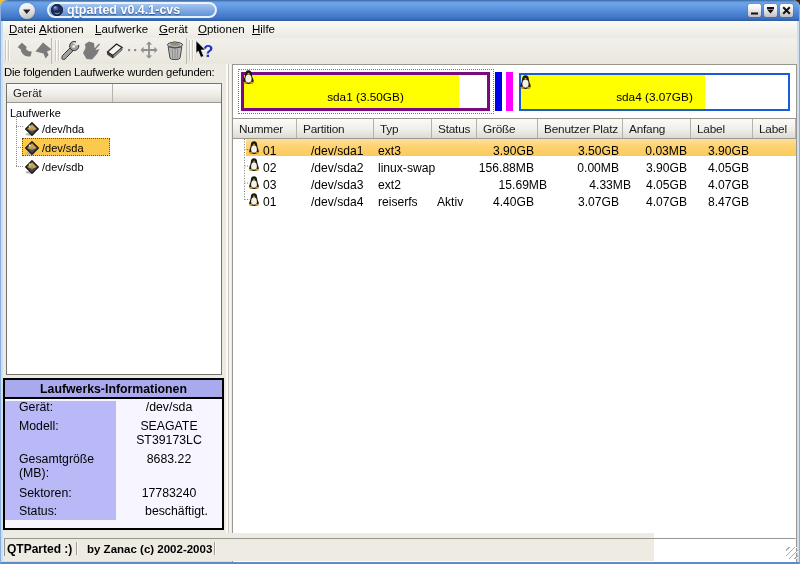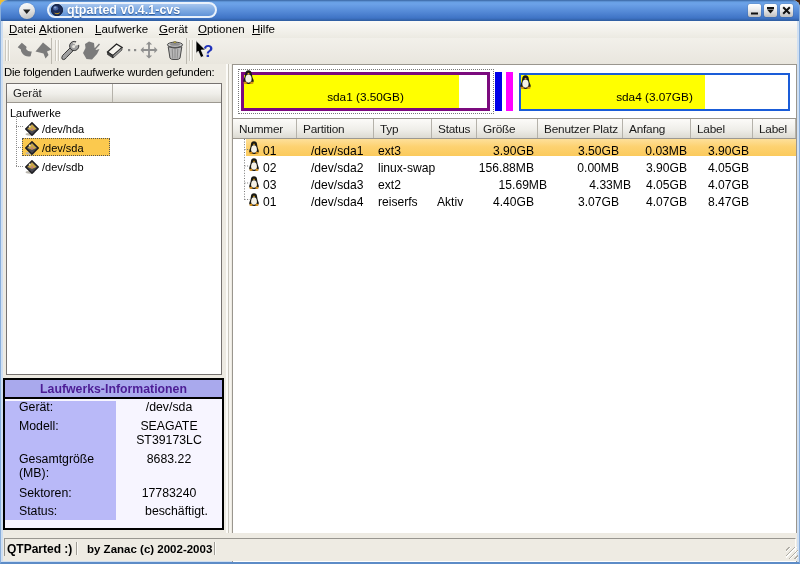--- a/index.html
+++ b/index.html
@@ -87,27 +87,27 @@
 .hc span { position:absolute; left:6px; top:3px; font-size:11.8px; color:#1a1a1a; white-space:nowrap; letter-spacing:-0.2px; }
 .row { position:absolute; left:0; width:563px; height:17px; font-size:12.1px; color:#000; }
 #row1bg { left:13px; top:20px; width:550px; height:17px;
   background:linear-gradient(#fee09a 0%,#fdd271 45%,#fbca5c 100%); }
 .cell { position:absolute; top:2px; white-space:nowrap; }
 .cellr { position:absolute; top:2px; text-align:right; white-space:nowrap; }
 
 
 #infopanel { left:3px; top:378px; width:221px; height:152px; border:2px solid #000; background:#f7f5ff; z-index:2; }
 #infohdr { left:0; top:0; width:217px; height:19px; background:#a9a9ed; border-bottom:2px solid #000;
-  text-align:center; font-size:12.3px; font-weight:bold; color:#4c1d95; padding-top:2px; }
+  text-align:center; font-size:12.3px; font-weight:bold; color:#000000; padding-top:2px; }
 #infoleft { left:0; top:21px; width:111px; height:119px; background:#b9b9f8; }
 .il { position:absolute; left:14px; font-size:12.3px; color:#000; }
 .iv { position:absolute; left:111px; width:106px; text-align:center; font-size:12.3px; color:#000; }
 
 
-#statusbar { left:3px; top:533px; width:794px; height:28px; background:#eeebe3; z-index:2; }
+#statusbar { left:3px; top:533px; width:651px; height:28px; background:#eeebe3; z-index:2; }
 #statusline { left:1px; top:5px; width:792px; height:18px; border-top:1px solid #989690; border-left:1px solid #989690; border-right:1px solid #fcfbf7; }
 #statusbar .s { position:absolute; top:9px; font-size:12px; font-weight:bold; color:#000; }
 .ssep { position:absolute; top:9px; width:2px; height:13px; border-left:1px solid #a09d96; border-right:1px solid #fbfaf6; }
 #grip { left:783px; top:14px; width:12px; height:12px;
   background:repeating-linear-gradient(135deg, transparent 0 2px, #b0ada5 2px 3px, #fdfdfb 3px 4px); }
 </style>
 </head>
 <body>
 <div class="abs" id="desk-tl"></div>
 <div class="abs" id="desk-tr"></div>

